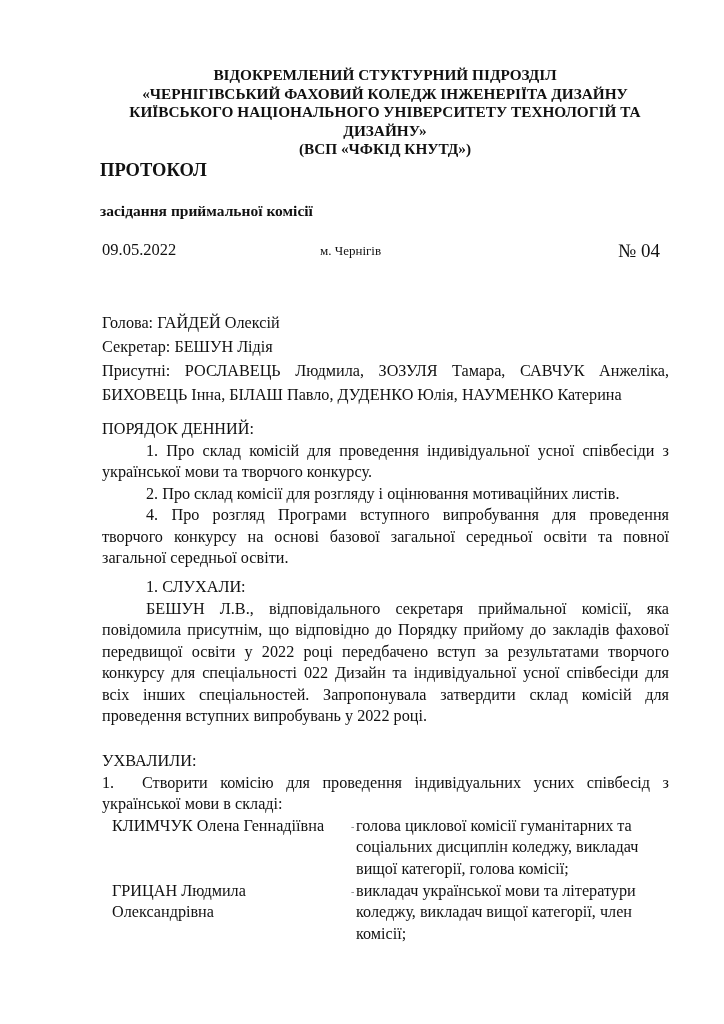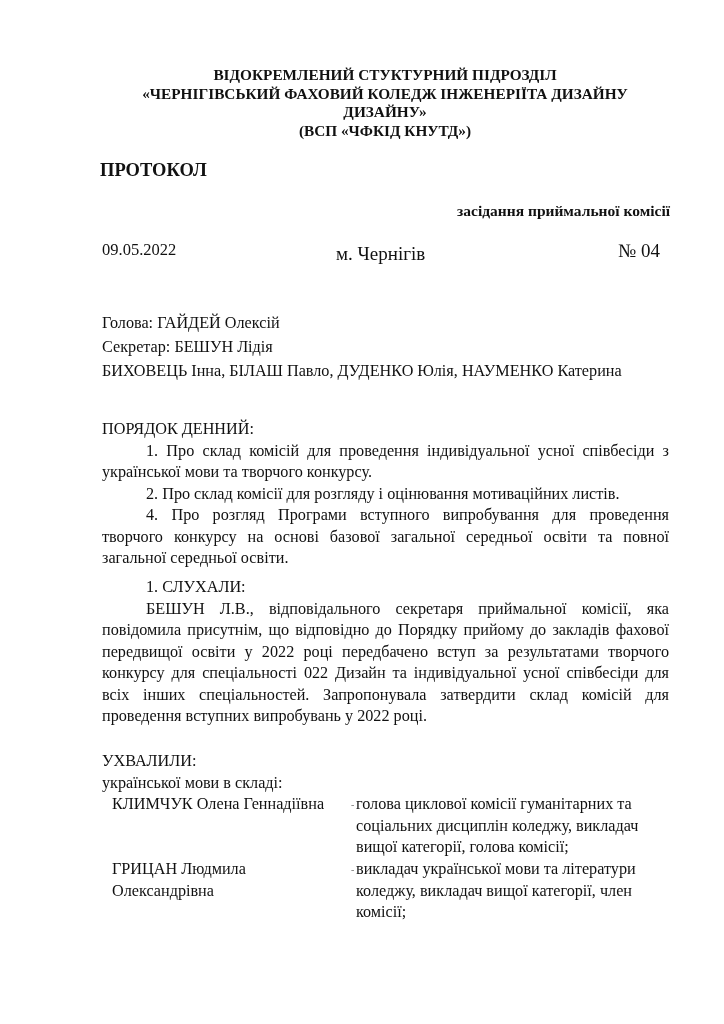--- a/index.html
+++ b/index.html
@@ -11,24 +11,24 @@
   .hdr {
     position: absolute; left: 100px; width: 570px; top: 66px;
     text-align: center; font-weight: bold; font-size: 15.3px; line-height: 18.6px;
   }
   .title {
     position: absolute; left: 100px; width: 570px; top: 160px;
     text-align: left; font-weight: bold; font-size: 18.5px;
   }
   .subtitle {
     position: absolute; left: 100px; width: 570px; top: 202px;
-    text-align: right; font-weight: bold; font-size: 15.5px;
+    text-align: left; font-weight: bold; font-size: 15.5px;
   }
   .meta-date { position: absolute; left: 102px; top: 240px; font-size: 16.5px; text-align: right; }
-  .meta-city { position: absolute; left: 336px; top: 243px; font-size: 19px; }
+  .meta-city { position: absolute; left: 320px; top: 243px; font-size: 13px; }
   .meta-num  { position: absolute; left: 618px; top: 240px; font-size: 19px; }
 
   .body-text { font-size: 16.2px; line-height: 21.5px; }
   .block { position: absolute; left: 102px; width: 567px; }
   .justify { text-align: justify; text-align-last: left; }
   .indent { text-indent: 44px; }
   .center { }
 
   .people { top: 311px; line-height: 24px; }
   .agenda { top: 419px; }
@@ -42,51 +42,54 @@
   .num-tab { display: inline-block; width: 40px; text-indent: 0; }
 </style>
 </head>
 <body>
 
 <div class="page">
 
   <div class="hdr">
     <div>ВІДОКРЕМЛЕНИЙ СТУКТУРНИЙ ПІДРОЗДІЛ</div>
     <div>«ЧЕРНІГІВСЬКИЙ ФАХОВИЙ КОЛЕДЖ ІНЖЕНЕРІЇТА ДИЗАЙНУ</div>
+    <div>КИЇВСЬКОГО НАЦІОНАЛЬНОГО УНІВЕРСИТЕТУ ТЕХНОЛОГІЙ ТА</div>
     <div>ДИЗАЙНУ»</div>
     <div>(ВСП «ЧФКІД КНУТД»)</div>
   </div>
 
   <div class="title">ПРОТОКОЛ</div>
   <div class="subtitle">засідання приймальної комісії</div>
 
   <div class="meta-date">09.05.2022</div>
   <div class="meta-city">м. Чернігів</div>
   <div class="meta-num">№ 04</div>
 
   <div class="block body-text people">
     <div>Голова: ГАЙДЕЙ Олексій</div>
     <div>Секретар: БЕШУН Лідія</div>
+    <div class="justify" style="text-align-last: justify; line-height:24px;">Присутні: РОСЛАВЕЦЬ Людмила, ЗОЗУЛЯ Тамара, САВЧУК Анжеліка,</div>
     <div>БИХОВЕЦЬ Інна, БІЛАШ Павло, ДУДЕНКО Юлія, НАУМЕНКО Катерина</div>
   </div>
 
   <div class="block body-text agenda">
     <div class="center">ПОРЯДОК ДЕННИЙ:</div>
     <div class="justify indent">1. Про склад комісій для проведення індивідуальної усної співбесіди з української мови та творчого конкурсу.</div>
     <div class="justify indent">2. Про склад комісії для розгляду і оцінювання мотиваційних листів.</div>
     <div class="justify indent">4. Про розгляд Програми вступного випробування для проведення творчого конкурсу на основі базової загальної середньої освіти та повної загальної середньої освіти.</div>
   </div>
 
   <div class="block body-text progress">
     <div class="indent">1. СЛУХАЛИ:</div>
     <div class="justify indent">БЕШУН Л.В., відповідального секретаря приймальної комісії, яка повідомила присутнім, що відповідно до Порядку прийому до закладів фахової передвищої освіти у 2022 році передбачено вступ за результатами творчого конкурсу для спеціальності 022 Дизайн та індивідуальної усної співбесіди для всіх інших спеціальностей. Запропонувала затвердити склад комісій для проведення вступних випробувань у 2022 році.</div>
   </div>
 
   <div class="block body-text resolved">
     <div>УХВАЛИЛИ:</div>
+    <div class="justify" style="text-align-last: justify;"><span class="num-tab">1.</span><span>Створити комісію для проведення індивідуальних усних співбесід з</span></div>
     <div>української мови в складі:</div>
 
     <div style="position:relative; height:130px;">
       <div class="row" style="top:0;">
         <div class="name-col">КЛИМЧУК Олена Геннадіївна</div>
         <div class="dash">-</div>
         <div class="role-col">голова циклової комісії гуманітарних та соціальних дисциплін коледжу, викладач вищої категорії, голова комісії;</div>
       </div>
       <div class="row" style="top:65px;">
         <div class="name-col" style="width:160px;">ГРИЦАН Людмила Олександрівна</div>

